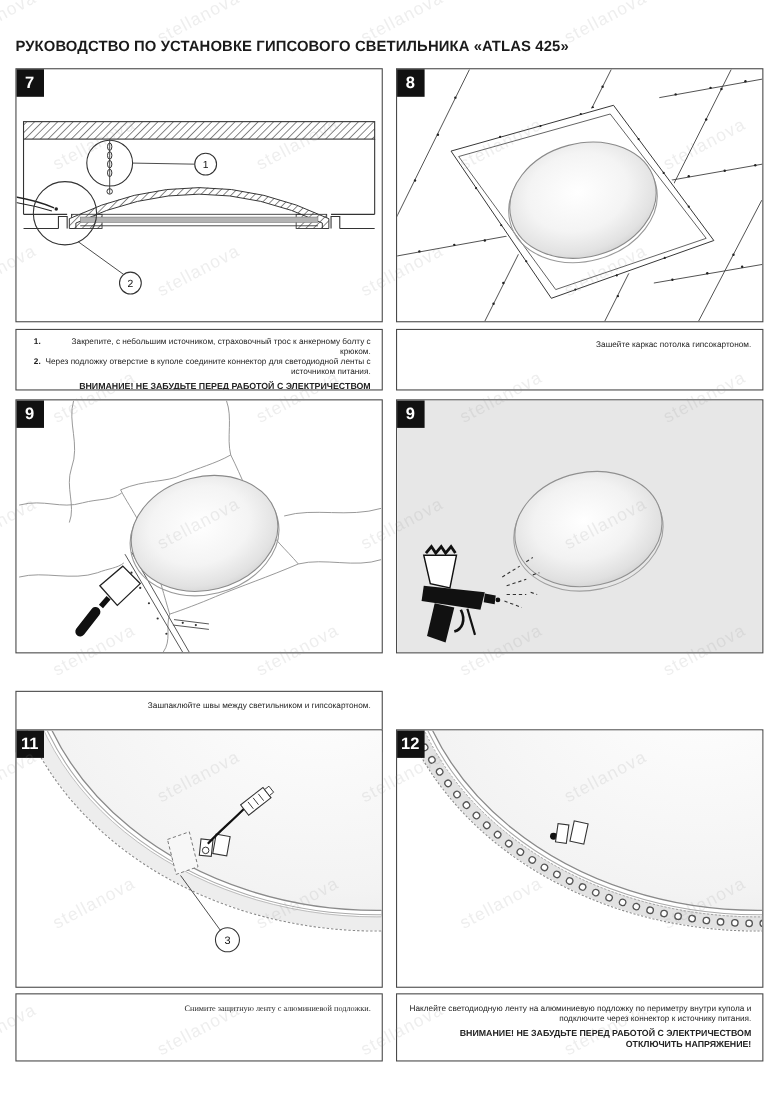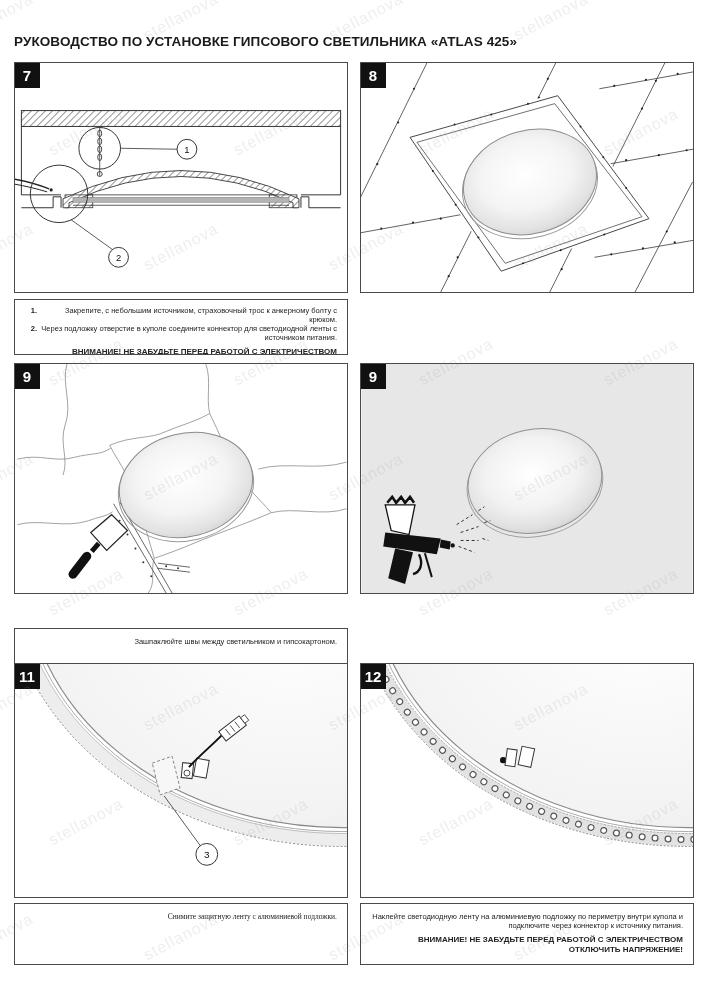--- a/index.html
+++ b/index.html
@@ -159,20 +159,23 @@
           <circle cx="201" cy="189" r="1"></circle>
           <circle cx="163" cy="202" r="1"></circle>
         <circle cx="118" cy="176" r="1"></circle>
           <circle cx="95" cy="143" r="1"></circle>
           <circle cx="72" cy="109" r="1"></circle>
       </g>
       <ellipse cx="170" cy="123" rx="69" ry="53" fill="none" stroke="#9a9a9a" stroke-width="1" transform="rotate(-15 170 123)"></ellipse>
       <ellipse cx="170" cy="120" rx="68" ry="52" fill="url(#g8)" stroke="#8a8a8a" stroke-width="1" transform="rotate(-15 170 120)"></ellipse>
     </svg>
     <div class="badge">8</div>
+  </div>
+  <div class="cap h1" style="left:360px;top:299px;">
+    <p class="capline">Зашейте каркас потолка гипсокартоном.</p>
   </div>
 
   <div class="illus" style="left:14px;top:363px;">
     <svg viewBox="0 0 334 231">
       <defs>
         <radialGradient id="g9" cx="48%" cy="42%" r="62%">
           <stop offset="0" stop-color="#ffffff"></stop>
             <stop offset=".55" stop-color="#f4f4f4"></stop>
           <stop offset=".85" stop-color="#e2e2e2"></stop>
             <stop offset="1" stop-color="#d0d0d0"></stop>

